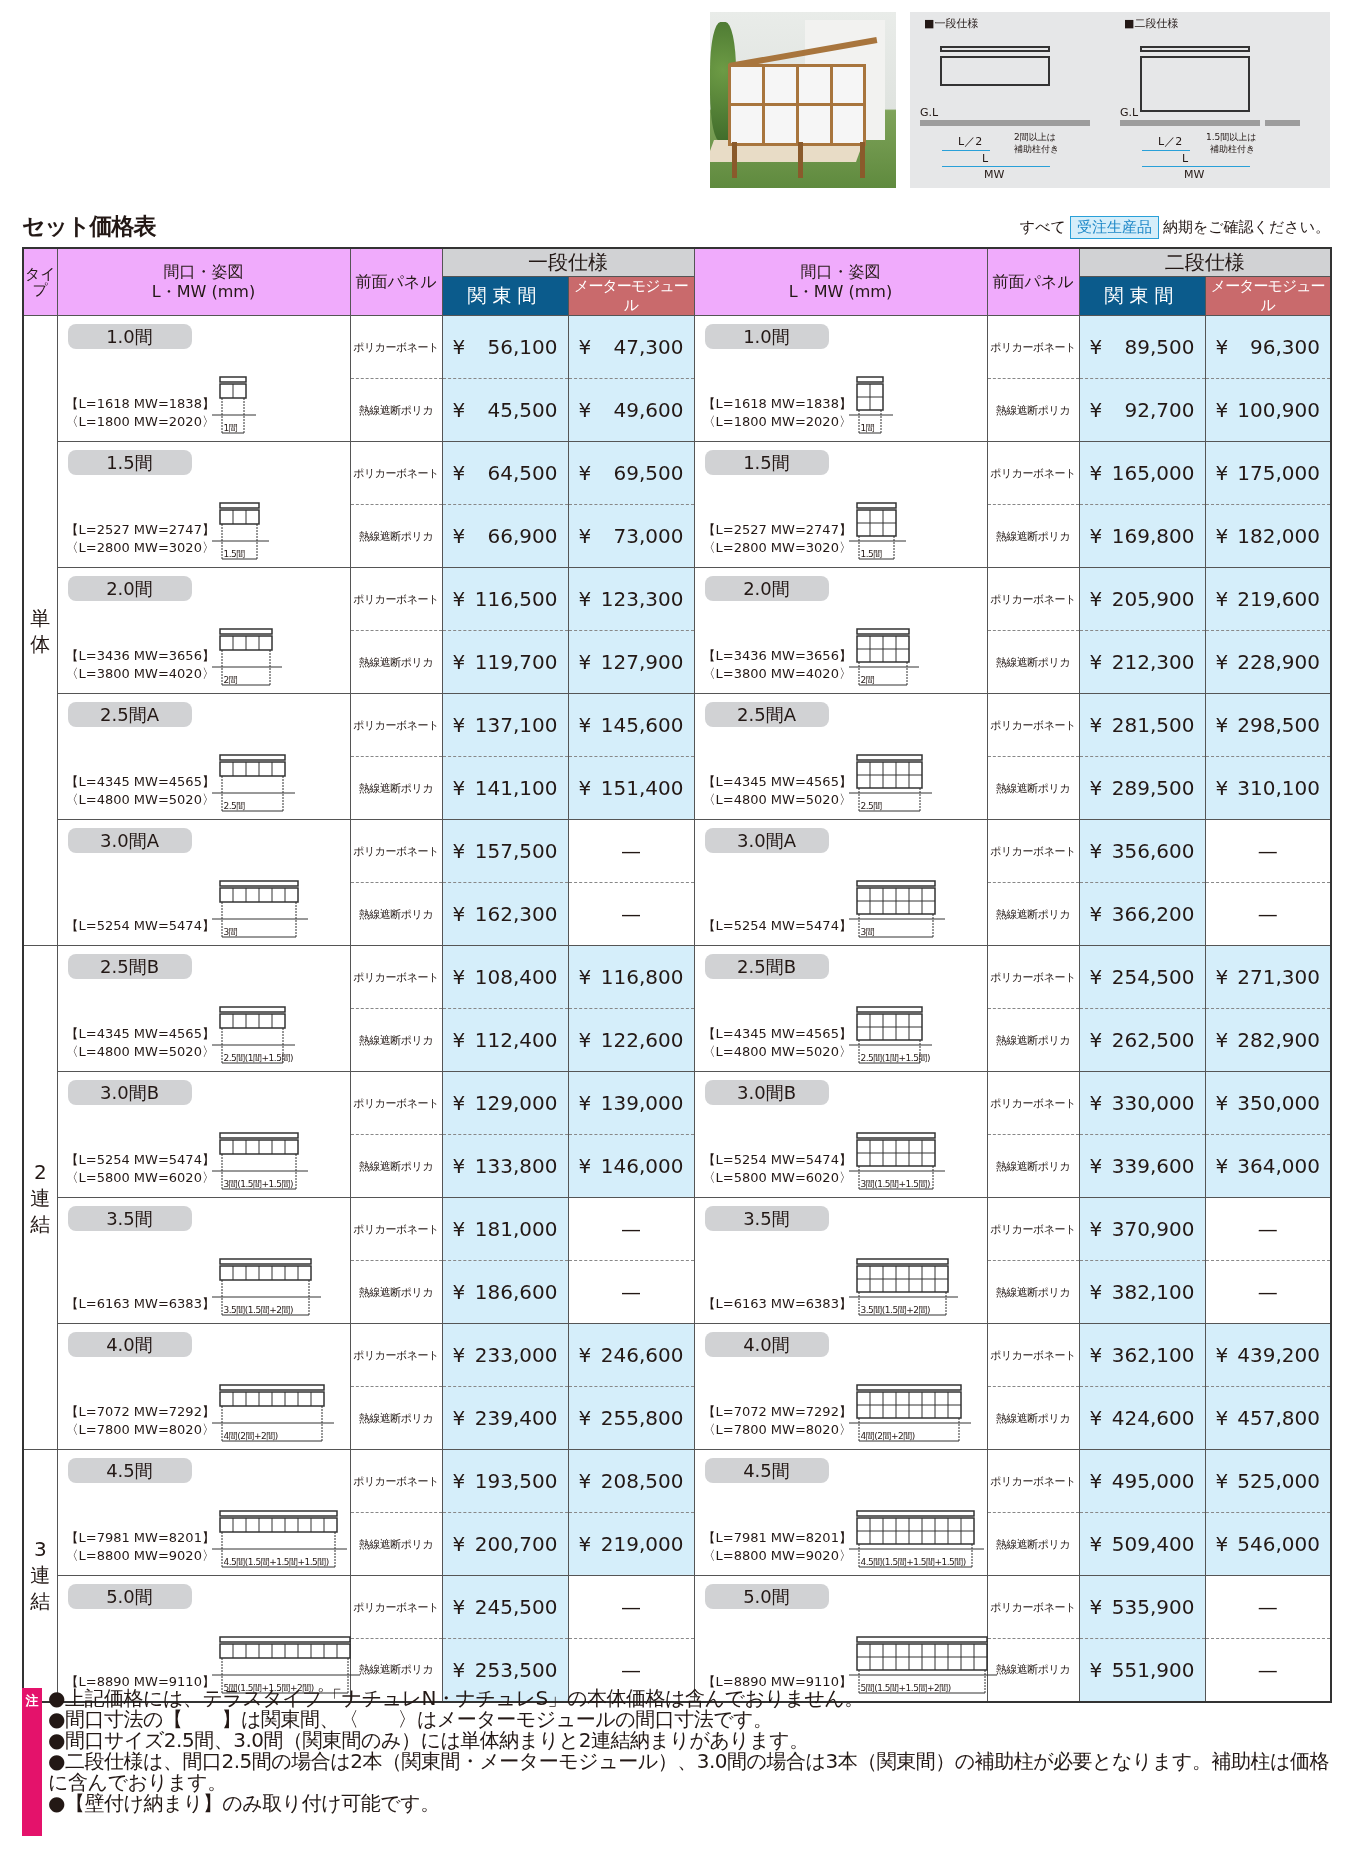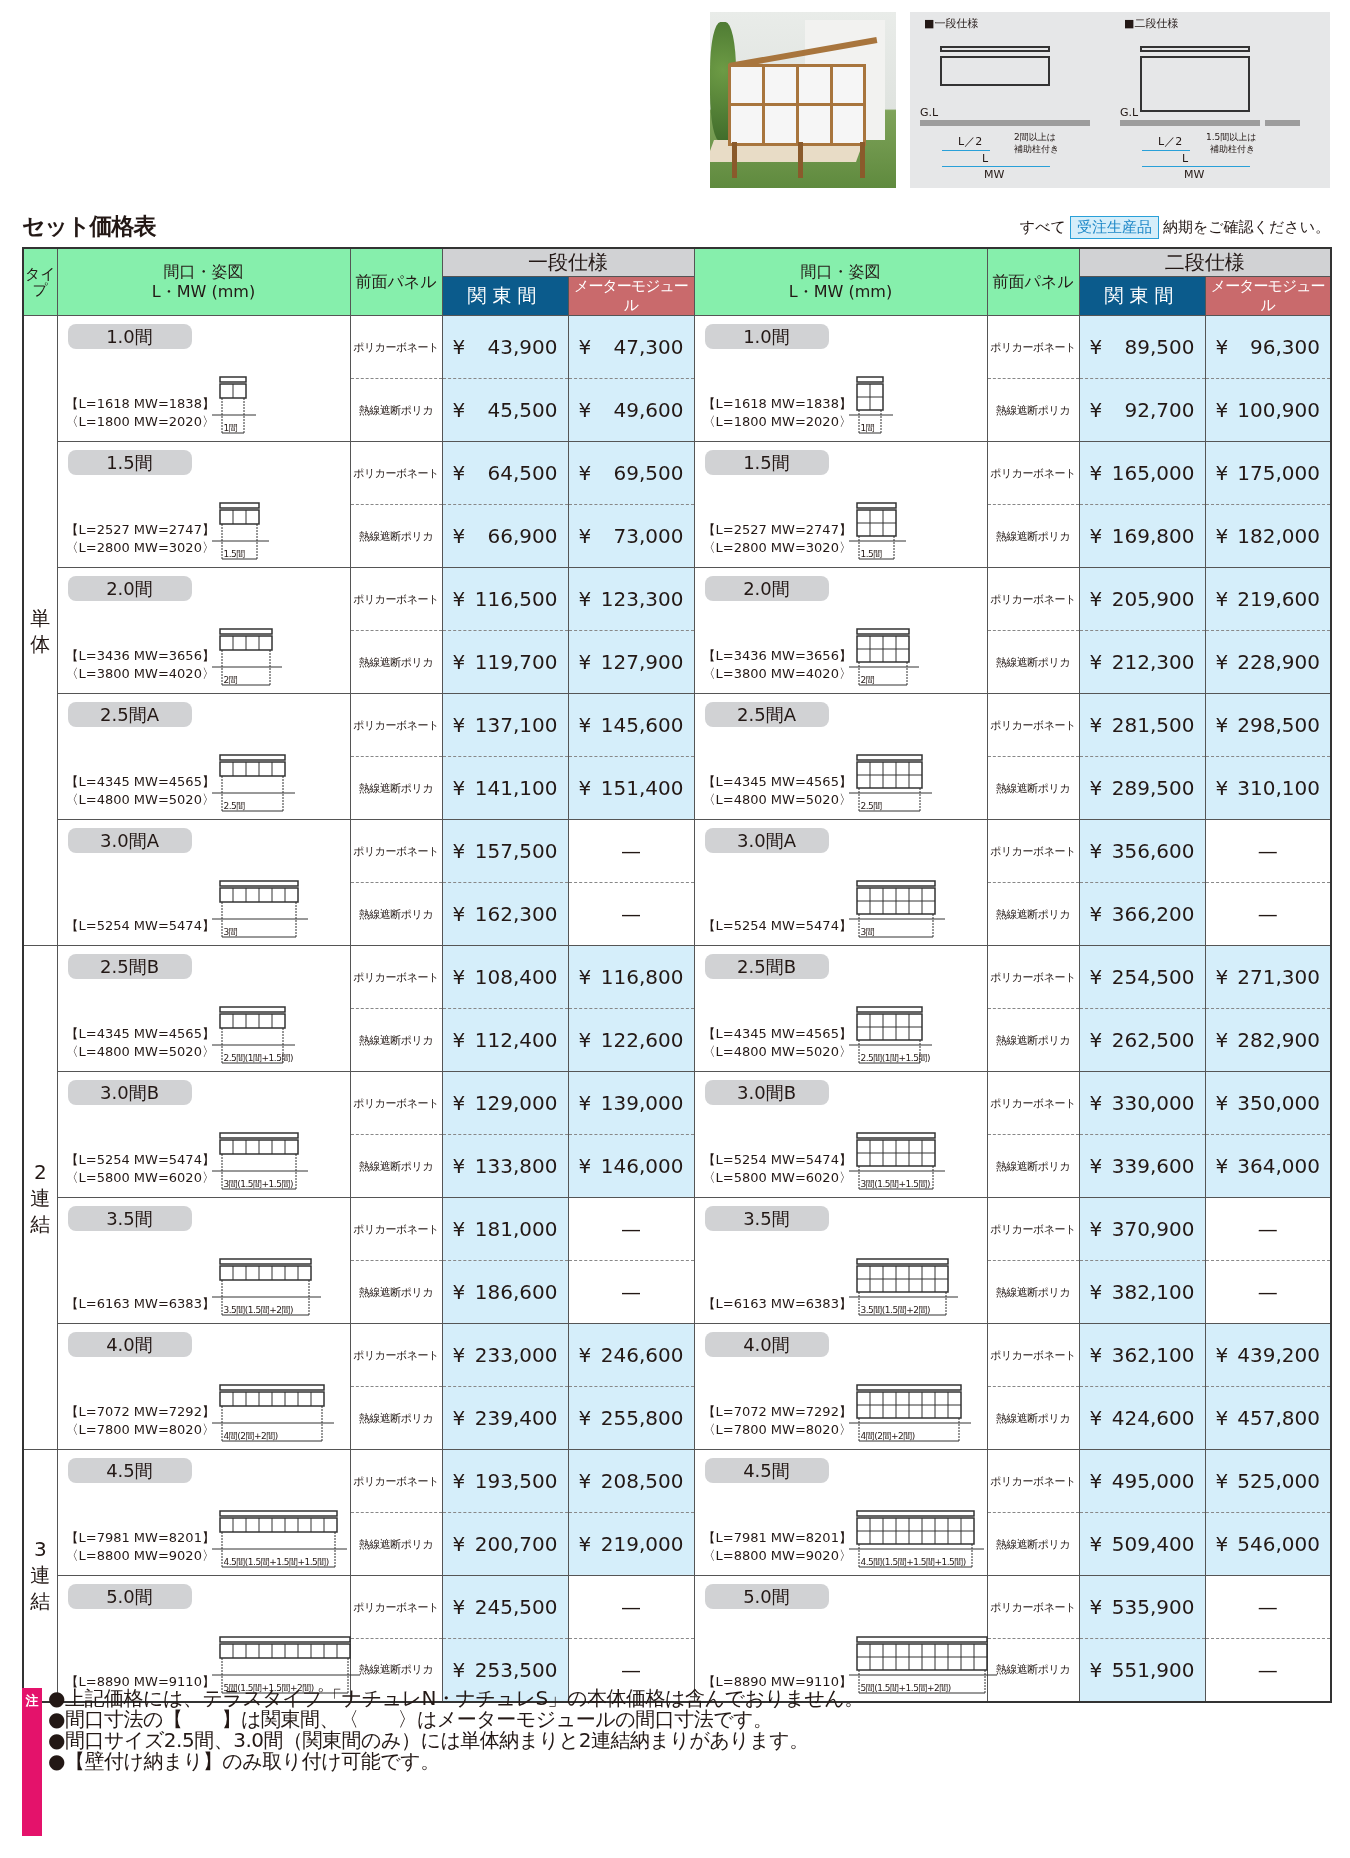--- a/index.html
+++ b/index.html
@@ -16,21 +16,21 @@
   .diagram .lbl{position:absolute;font-size:11px;}
   .diagram .frame{position:absolute;border:2px solid #333;}
   .diagram .ground{position:absolute;height:6px;background:#9d9d9d;}
   .diagram .dim{position:absolute;border-top:1px solid #29a0d8;}
   .diagram .small{font-size:9px;position:absolute;line-height:11px;}
   .title{position:absolute;left:22px;top:211px;font-size:23px;font-weight:bold;letter-spacing:-1px;}
   .order-note{position:absolute;right:20px;top:216px;font-size:15px;}
   .order-note .badge{display:inline-block;border:1px solid #29a0d8;background:#d5eefa;color:#1e88c7;padding:1px 6px;margin:0 4px;}
   table.price{position:absolute;left:22px;top:247px;width:1308px;border-collapse:collapse;table-layout:fixed;border:2px solid #333;}
   table.price td,table.price th{border:1px solid #555;font-weight:normal;}
-  th.hd{background:#86efac;font-size:16px;line-height:20px;}
+  th.hd{background:#f0abfc;font-size:16px;line-height:20px;}
   th.spec{background:#d1d2d4;font-size:20px;height:18px;}
   th.kanto{background:#0b5b8c;color:#fff;font-size:19px;height:30px;letter-spacing:6px;}
   th.meter{background:#c96a6c;color:#fff;font-size:15px;height:30px;letter-spacing:-1px;}
   td.type{width:34px;text-align:center;font-size:20px;line-height:26px;vertical-align:middle;}
   td.size{position:relative;height:126px;padding:0;vertical-align:top;}
   td.size .tag{position:absolute;left:10px;top:8px;width:124px;height:25px;background:#d1d2d4;text-align:center;font-size:18px;line-height:25px;border-radius:8px;}
   td.size .dims{position:absolute;left:8px;bottom:10px;font-size:13px;line-height:18px;}
   td.size .fig{position:absolute;left:152px;bottom:6px;}
   td.panel{font-size:11px;text-align:center;height:63px;letter-spacing:-0.5px;}
   td.pr{background:#d5eefa;font-size:20px;padding:0 10px;font-weight:bold;color:#231815;}
@@ -149,21 +149,21 @@
               <line x1="12" y1="23" x2="12" y2="58" stroke="#333" stroke-dasharray="2,1"></line>
               <line x1="34" y1="23" x2="34" y2="58" stroke="#333" stroke-dasharray="2,1"></line>
               <line x1="12" y1="58" x2="34" y2="58" stroke="#333"></line>
             </svg>
             <div style="font-size:9px;margin-left:14px;margin-top:-15px;letter-spacing:-0.5px">1間</div>
           </div>
         </td>
         <td class="panel">ポリカーボネート</td>
         <td class="pr">
           <span class="yen">¥</span>
-          <span class="num">43,900</span>
+          <span class="num">56,100</span>
         </td>
         <td class="pr">
           <span class="yen">¥</span>
           <span class="num">47,300</span>
         </td>
         <td class="size" rowspan="2">
           <div class="tag">1.0間</div>
           <div class="dims">
             <div>【L=1618 MW=1838】</div>
             <div>〈L=1800 MW=2020〉</div>
@@ -1060,15 +1060,16 @@
       </tr>
     </tbody>
 </table>
 
 <div class="notes">
   <div class="chu">注</div>
   <ul>
     <li>●上記価格には、テラスタイプ「ナチュレN・ナチュレS」の本体価格は含んでおりません。</li>
     <li>●間口寸法の【　　】は関東間、〈　　〉はメーターモジュールの間口寸法です。</li>
     <li>●間口サイズ2.5間、3.0間（関東間のみ）には単体納まりと2連結納まりがあります。</li>
+    <li>●二段仕様は、間口2.5間の場合は2本（関東間・メーターモジュール）、3.0間の場合は3本（関東間）の補助柱が必要となります。補助柱は価格に含んでおります。</li>
     <li>●【壁付け納まり】のみ取り付け可能です。</li>
   </ul>
 </div>
 
 </body></html>

